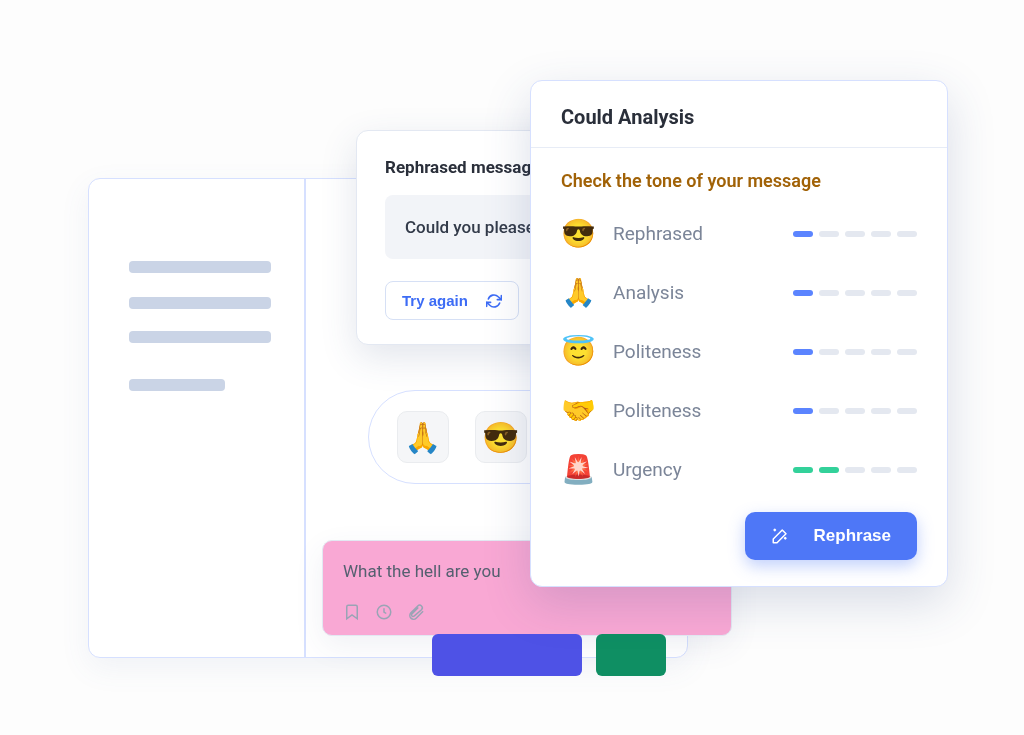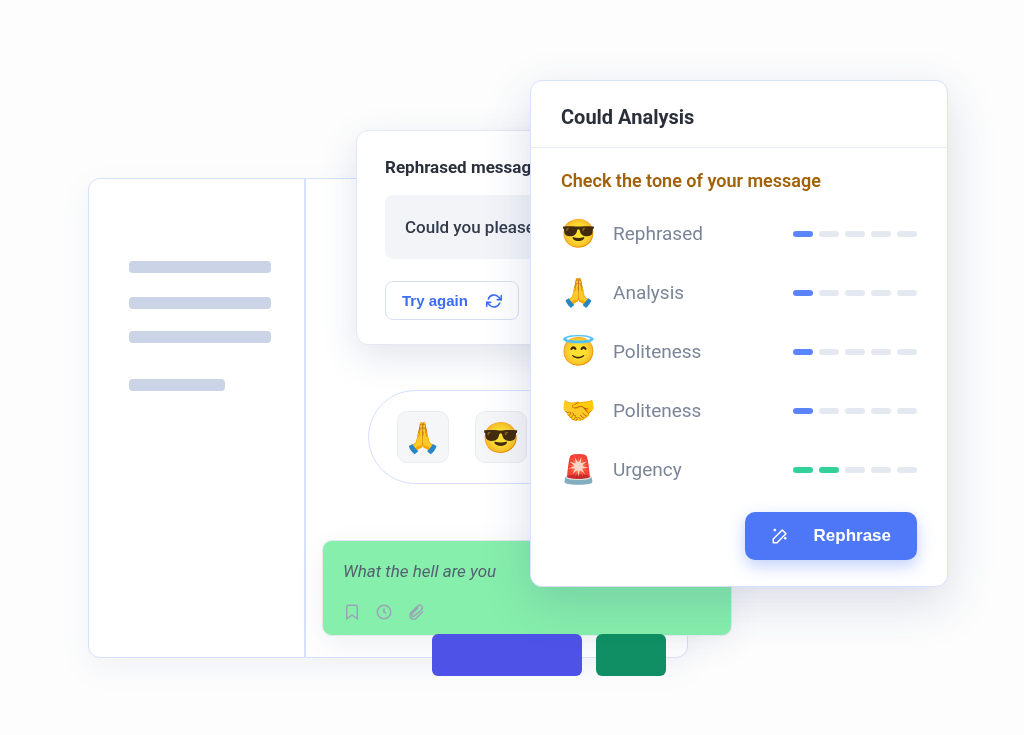--- a/index.html
+++ b/index.html
@@ -106,26 +106,25 @@
     justify-content: center;
     font-size: 30px;
   }
 
   
   .compose {
     position: absolute;
     left: 322px;
     top: 540px;
     width: 410px;
-    background: #86efac;
+    background: #f9a8d4;
     border: 1px solid #E3E8F2;
     border-radius: 10px;
     padding: 20px 20px 14px;
     box-shadow: 0 10px 30px rgba(60,80,130,0.08);
-    font-style: italic;
   }
   .compose-text {
     color: #556070;
     font-size: 17px;
     margin-bottom: 22px;
   }
   .compose-icons {
     display: flex;
     gap: 14px;
     color: #9AA4B5;

